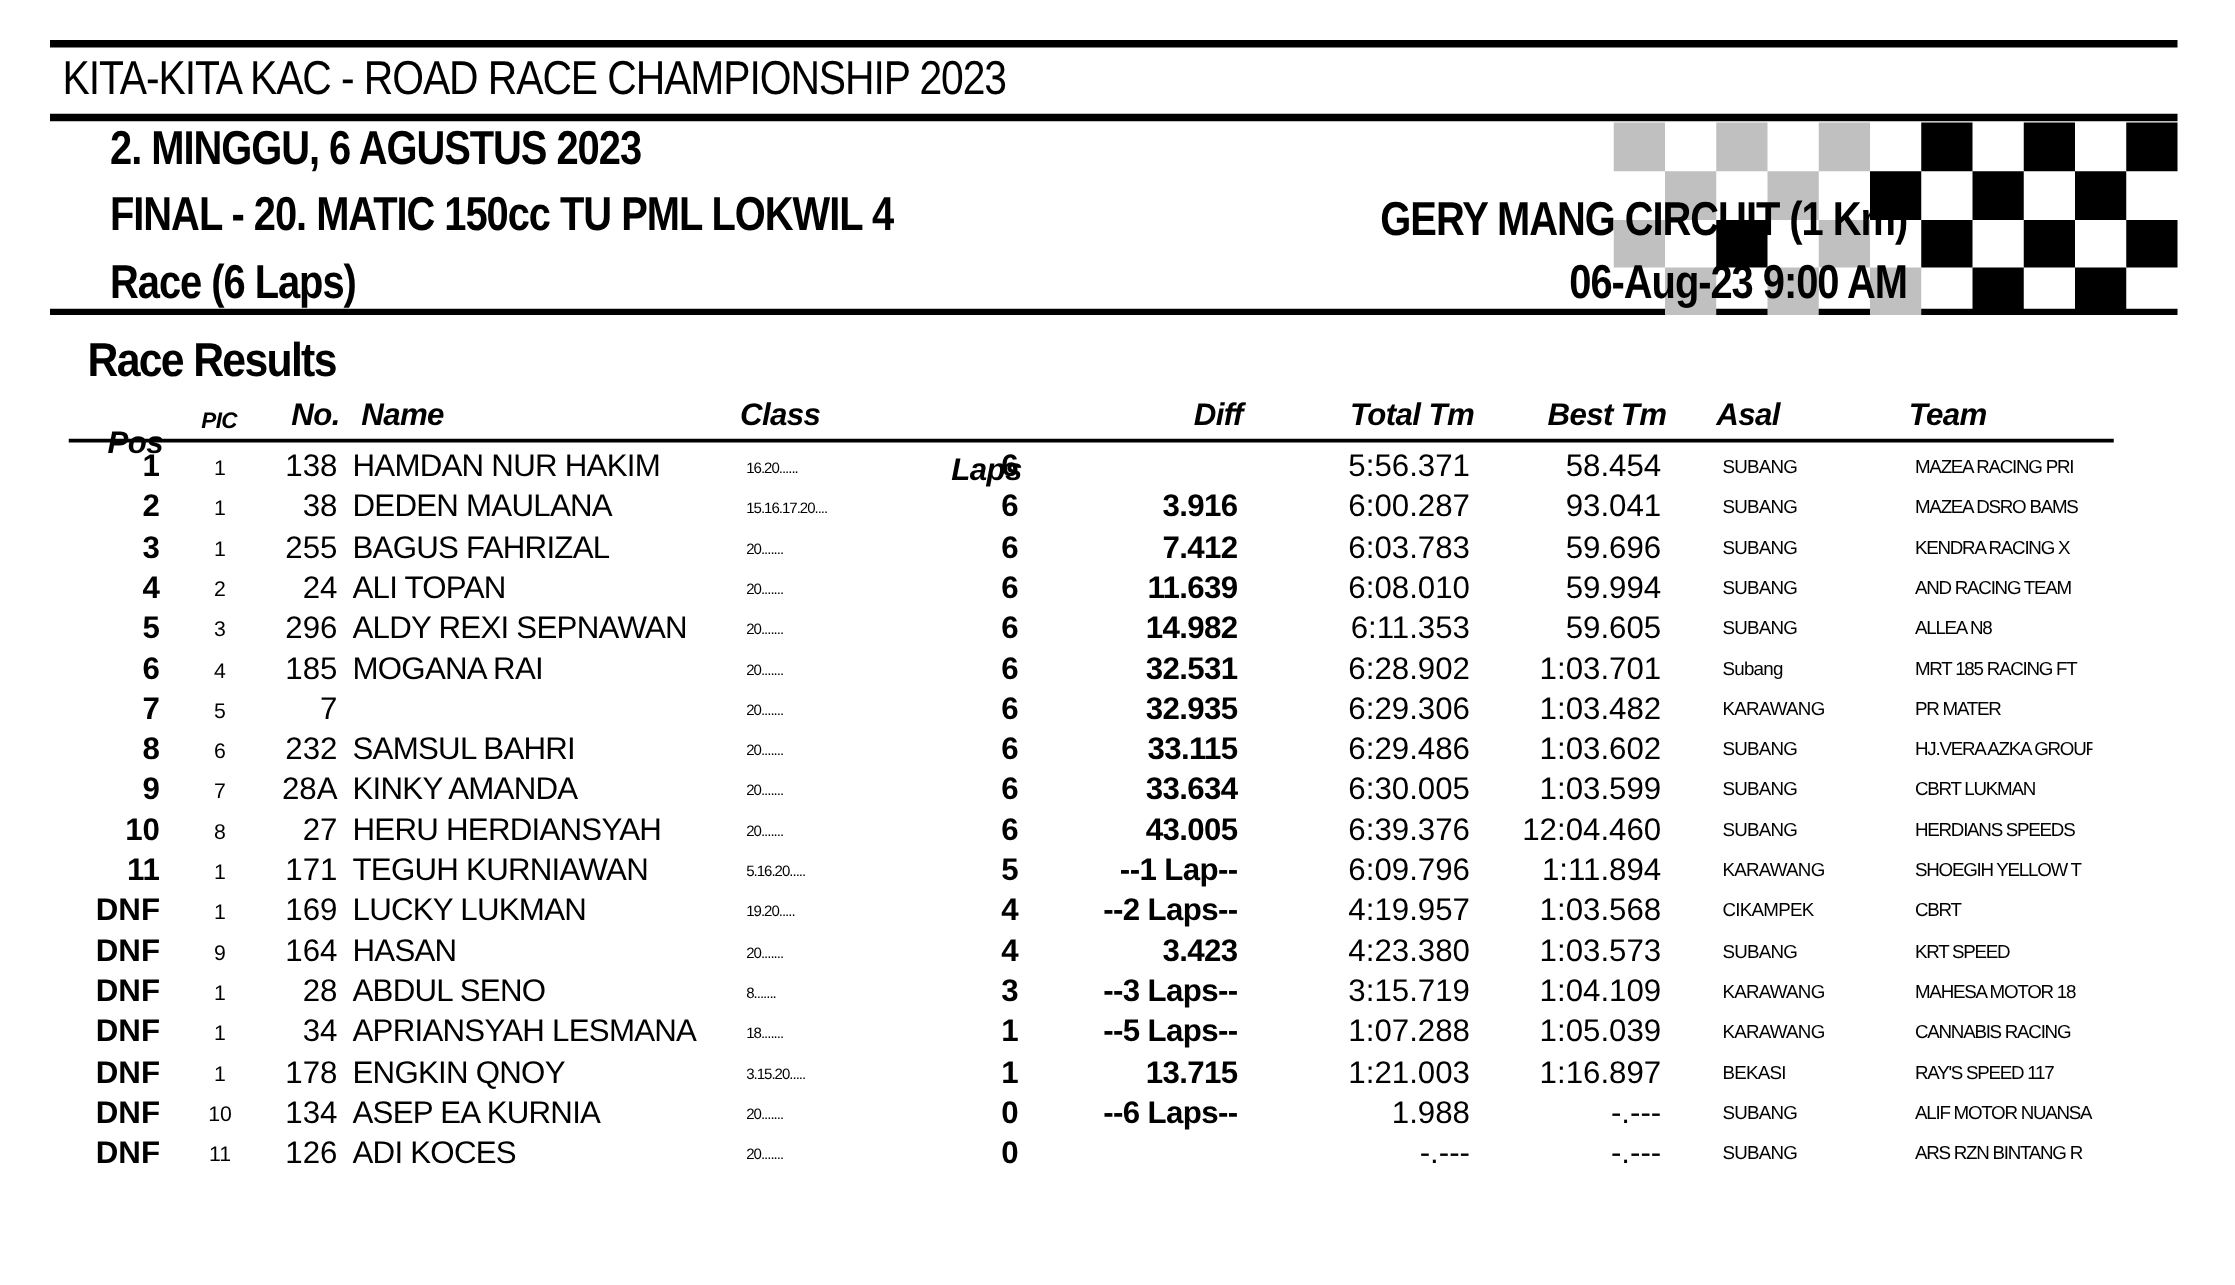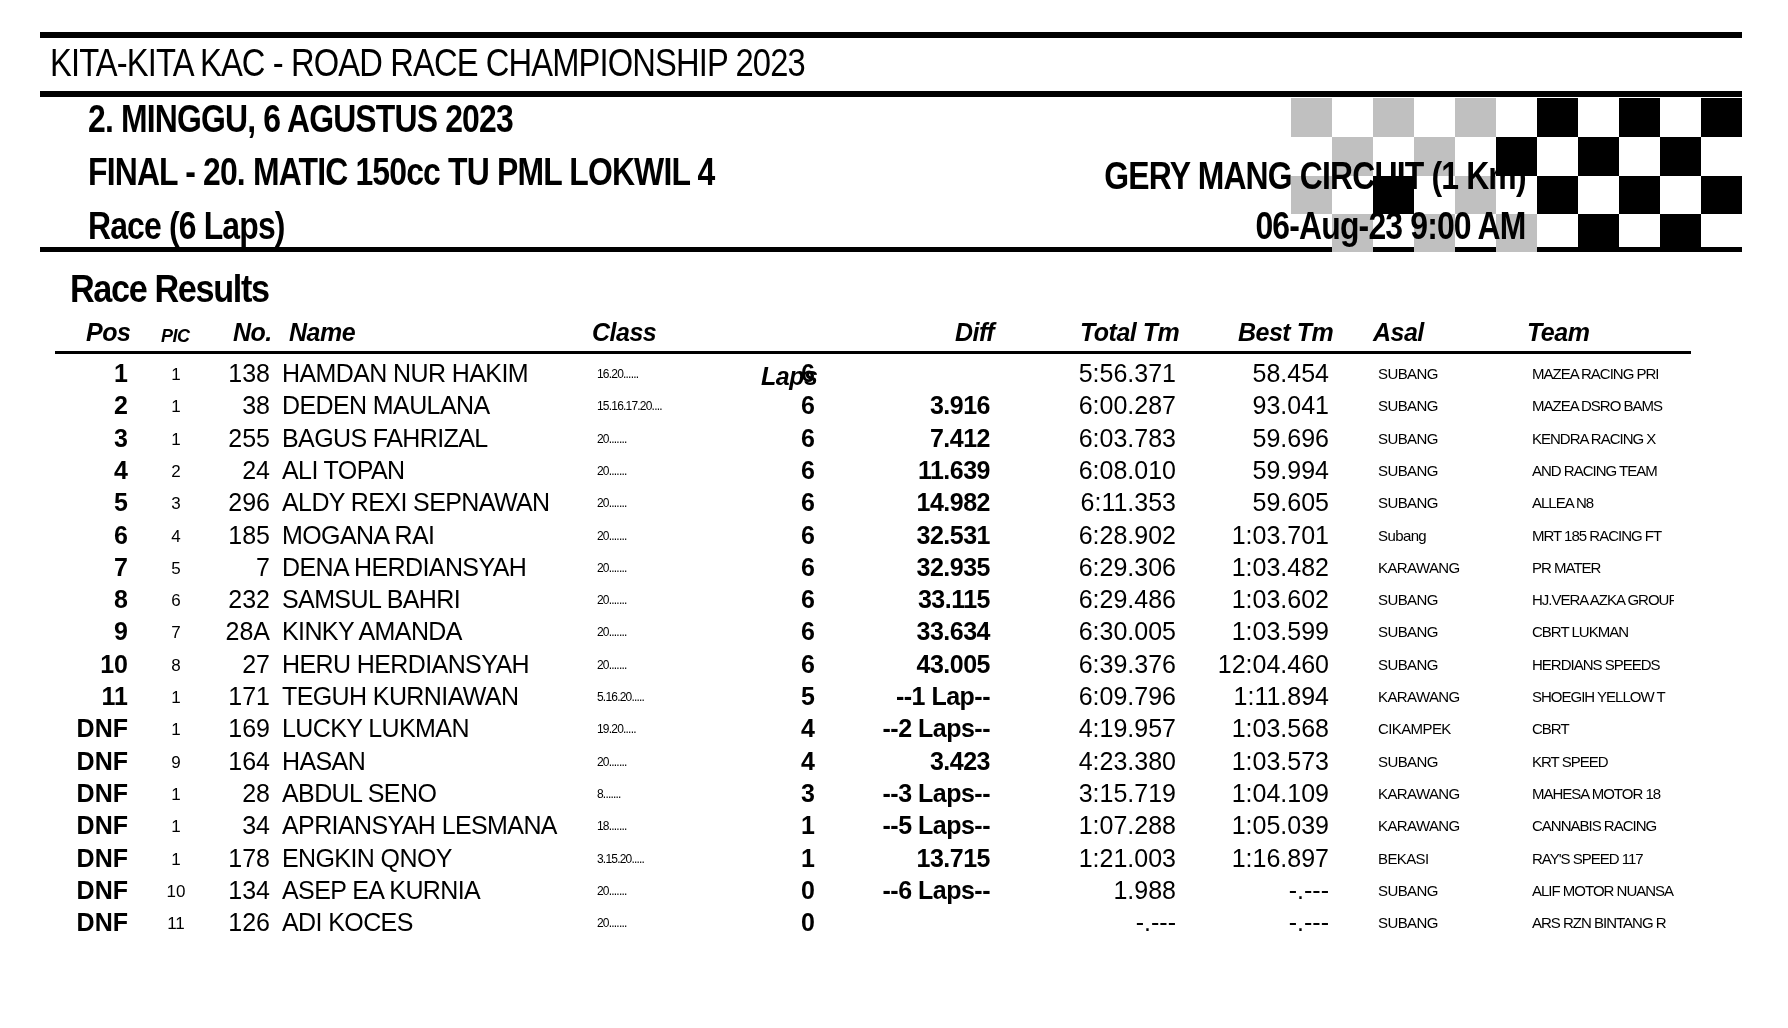--- a/index.html
+++ b/index.html
@@ -69,21 +69,21 @@
 <div class="abs title"><span class="cond">KITA-KITA KAC - ROAD RACE CHAMPIONSHIP 2023</span></div>
 <div class="abs sub" style="left:88px;top:98px;"><span class="cond">2. MINGGU, 6 AGUSTUS 2023</span></div>
 <div class="abs sub sub-r" style="right:262px;top:116px;margin-top:39px;"><span class="cond">GERY MANG CIRCUIT (1 Km)</span></div>
 <div class="abs sub" style="left:88px;top:151px;"><span class="cond">FINAL - 20. MATIC 150cc TU PML LOKWIL 4</span></div>
 <div class="abs sub" style="left:88px;top:205px;"><span class="cond">Race (6 Laps)</span></div>
 <div class="abs sub sub-r" style="right:262px;top:205px;"><span class="cond">06-Aug-23  9:00 AM</span></div>
 
 <div class="abs section-title"><span class="cond" style="transform:scaleX(0.9)">Race Results</span></div>
 
 <div>
-  <div class="hdr" style="left:86px;">Pos</div>
+  <div class="hdr" style="left:86px;margin-top:22px;">Pos</div>
   <div class="hdr small" style="left:161px;">PIC</div>
   <div class="hdr" style="left:233px;">No.</div>
   <div class="hdr" style="left:289px;">Name</div>
   <div class="hdr" style="left:592px;">Class</div>
   <div class="hdr" style="left:761px;margin-top:44px;">Laps</div>
   <div class="hdr" style="left:955px;">Diff</div>
   <div class="hdr" style="left:1080px;">Total Tm</div>
   <div class="hdr" style="left:1238px;">Best Tm</div>
   <div class="hdr" style="left:1373px;">Asal</div>
   <div class="hdr" style="left:1527px;">Team</div>
@@ -166,21 +166,20 @@
     <div class="c diff">32.531</div>
     <div class="c tot">6:28.902</div>
     <div class="c best">1:03.701</div>
     <div class="c asal">Subang</div>
     <div class="c team">MRT 185 RACING FT</div>
   </div>
     <div class="row" style="top: 548.8px;">
     <div class="c pos">7</div>
     <div class="c pic">5</div>
     <div class="c no">7</div>
-    <div class="c name">DENA HERDIANSYAH</div>
     <div class="c cls">20.......</div>
     <div class="c laps">6</div>
     <div class="c diff">32.935</div>
     <div class="c tot">6:29.306</div>
     <div class="c best">1:03.482</div>
     <div class="c asal">KARAWANG</div>
     <div class="c team">PR MATER</div>
   </div>
     <div class="row" style="top: 581.1px;">
     <div class="c pos">8</div>

